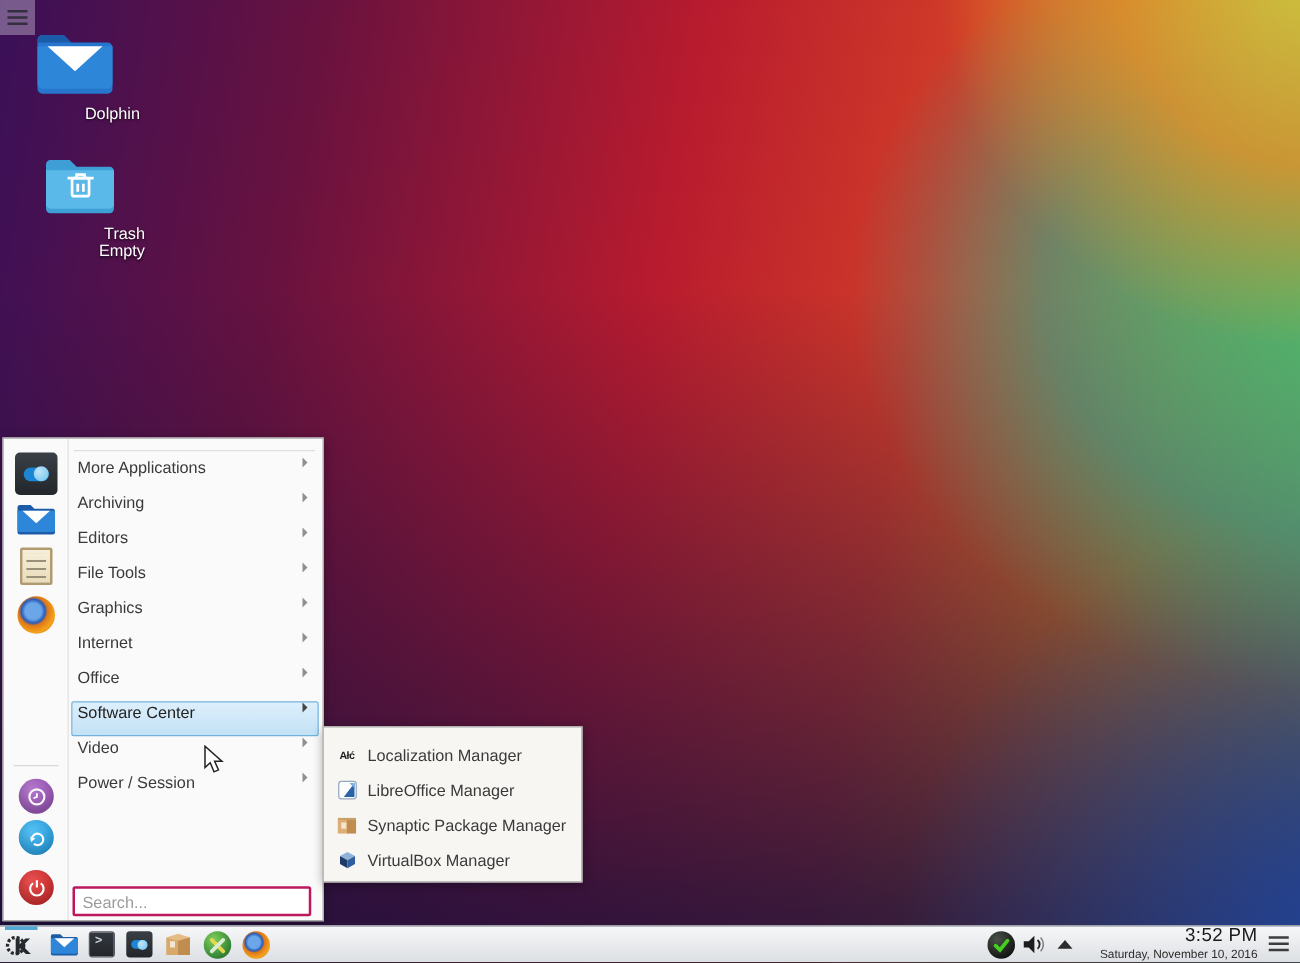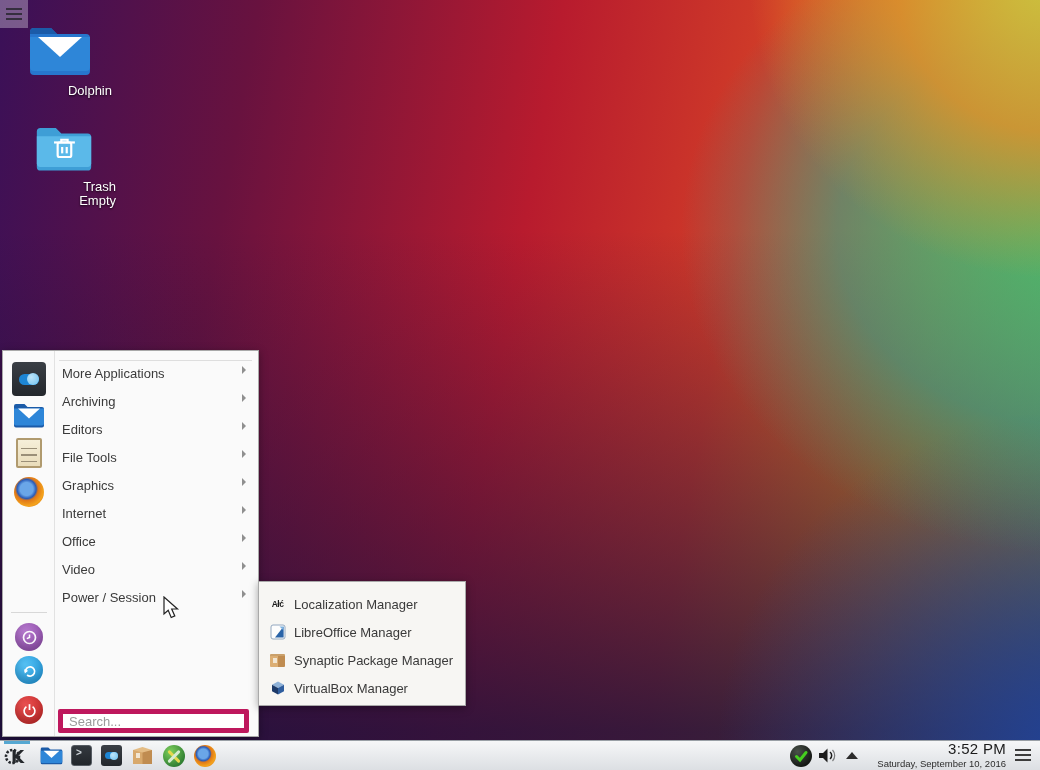--- a/index.html
+++ b/index.html
@@ -44,21 +44,21 @@
   .cb-red{background:radial-gradient(circle at 35% 30%,#e85050,#c42424);}
   .menu-topline{position:absolute;left:56px;right:6px;top:9px;height:1px;background:#dedede;}
   .menu-list{position:absolute;left:54px;top:14px;right:3px;}
   .menu-row{position:relative;height:28px;display:flex;
     padding:0 8px 0 4px;border:1px solid transparent;border-radius:2px;cursor:pointer;}
   .menu-row .lbl{flex:1;font-size:13px;color:#3a3a3a;}
   .tri-right{width:0;height:0;border-top:4px solid transparent;border-bottom:4px solid transparent;border-left:4.5px solid #8f8f8f;}
   .menu-row.hl{background:linear-gradient(#ddeffb,#c3e2f6);border-color:#6fb1dd;}
   .menu-row.hl .lbl{color:#222;}
   .menu-row.hl .tri-right{border-left-color:#444;}
-  .search{position:absolute;left:55px;top:358px;width:191px;height:24px;border:5px solid #be185d;border-radius:2px;
+  .search{position:absolute;left:55px;top:358px;width:191px;height:24px;border:2px solid #be185d;border-radius:2px;
     background:#fff;font-size:13px;color:#444;padding:0 6px;outline:none;font-family:inherit;}
   .search::placeholder{color:#9b9b9b;}
   
   .submenu{position:absolute;left:258px;top:581px;width:208px;height:125px;background:#f7f6f3;
     border:1px solid #a9a9a9;box-shadow:0 2px 8px rgba(0,0,0,.35);padding-top:8px;}
   .sub-row{height:28px;display:flex;align-items:center;gap:8px;padding:0 8px 0 10px;cursor:pointer;}
   .sub-row .lbl{font-size:13px;color:#3a3a3a;}
   .sub-ic{width:17px;height:17px;display:flex;align-items:center;justify-content:center;flex:none;}
   .ic-loc{font-size:8.5px;font-weight:bold;color:#1c1c1c;letter-spacing:-0.5px;}
   .ic-synaptic{width:15px;height:13px;position:relative;border-radius:1px;
@@ -188,20 +188,24 @@
         <span class="tri-right"></span>
       </div>
       <div class="menu-row">
         <span class="lbl">Internet</span>
         <span class="tri-right"></span>
       </div>
       <div class="menu-row">
         <span class="lbl">Office</span>
         <span class="tri-right"></span>
       </div>
+      <div class="menu-row hl">
+        <span class="lbl">Software Center</span>
+        <span class="tri-right"></span>
+      </div>
       <div class="menu-row">
         <span class="lbl">Video</span>
         <span class="tri-right"></span>
       </div>
       <div class="menu-row">
         <span class="lbl">Power / Session</span>
         <span class="tri-right"></span>
       </div>
     </div>
 
@@ -298,21 +302,21 @@
       <polygon points="1,6 5,6 9.5,1.5 9.5,15.5 5,11 1,11" fill="#1d1d1d"></polygon>
       <path d="M12 5 a4.5 4.5 0 0 1 0 7" fill="none" stroke="#1d1d1d" stroke-width="1.5"></path>
       <path d="M14.5 3 a8 8 0 0 1 0 11" fill="none" stroke="#1d1d1d" stroke-width="1.2" opacity=".55"></path>
     </svg>
   </div>
 
   <div class="tb-ic up-arrow" style="left:846px;top:752px;"></div>
 
   <div class="clock">
     <div class="time">3:52 PM</div>
-    <div class="date">Saturday, September 10, 2016</div>
+    <div class="date">Saturday, November 10, 2016</div>
   </div>
 
   <div class="pmenu">
     <i></i>
       <i></i>
       <i></i>
   </div>
 
 </div>
 

